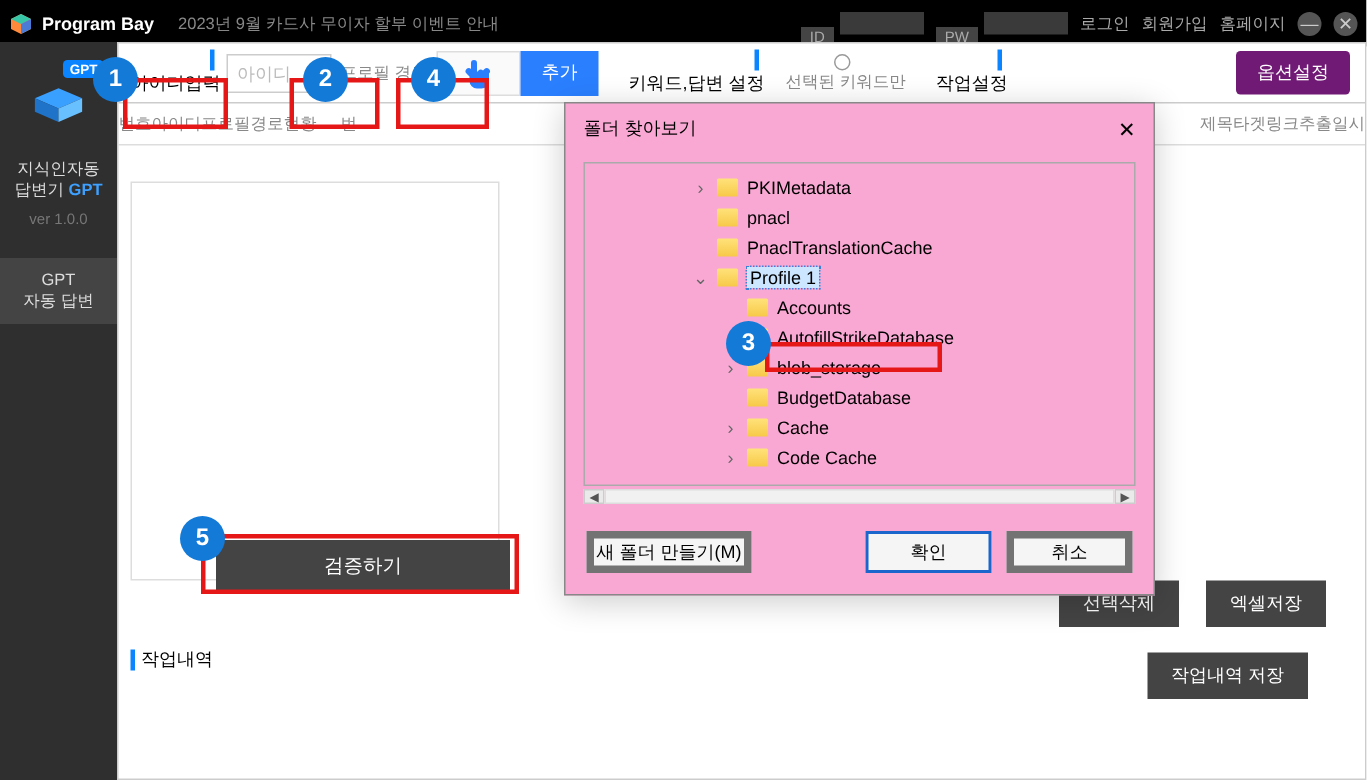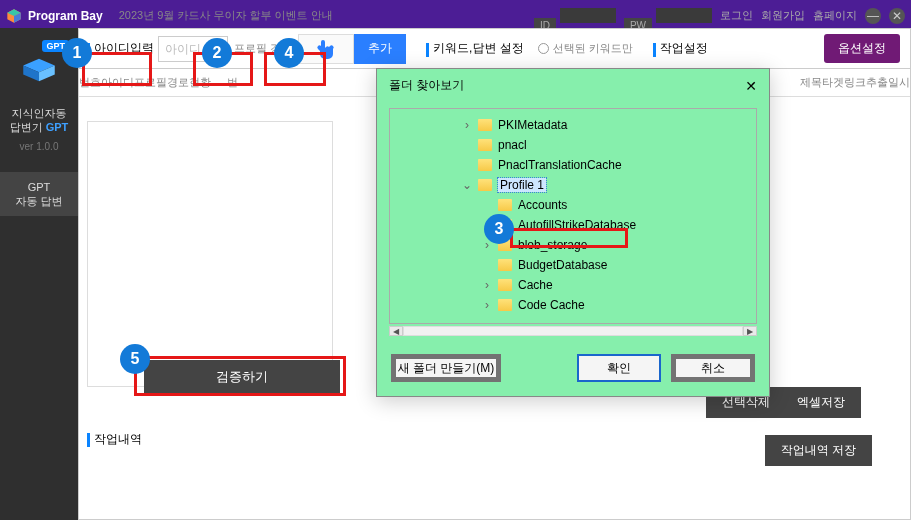--- a/index.html
+++ b/index.html
@@ -1,19 +1,19 @@
 <!DOCTYPE html>
 <html><head>
 <meta charset="utf-8">
 <style>
   * { box-sizing: border-box; margin: 0; padding: 0; font-family: "Malgun Gothic", "맑은 고딕", sans-serif; }
   body { width: 911px; height: 520px; background: #f0f0f0; overflow: hidden; position: relative; }
 
   
-  .topbar { height: 31px; background: #4c1d95; color: #ccc; display: flex; align-items: center; font-size: 11px; position: relative; }
+  .topbar { height: 31px; background: #000000; color: #ccc; display: flex; align-items: center; font-size: 11px; position: relative; }
   .topbar .logo { width: 16px; height: 16px; margin: 0 6px; }
   .topbar .appname { color: #fff; font-weight: bold; font-size: 12px; }
   .topbar .promo { margin-left: 16px; color: #888; }
   .topbar .right { position: absolute; right: 6px; display: flex; align-items: center; gap: 8px; }
   .topbar .login-group { display: flex; align-items: center; gap: 4px; }
   .topbar .login-field { width: 56px; background: #3a3a3a; border: none; padding: 2px 4px; color: #ccc; font-size: 10px; }
   .topbar .login-label { background: #444; color: #aaa; font-size: 10px; padding: 2px 6px; margin-top: 20px; }
   .topbar .link { color: #aaa; font-size: 11px; cursor: pointer; }
   .topbar .winbtn { width: 16px; height: 16px; border-radius: 50%; background: #555; color: #ccc; display: flex; align-items: center; justify-content: center; font-size: 12px; cursor: pointer; }
 
@@ -24,21 +24,21 @@
   .sidebar .gpt-badge { position: absolute; top: 2px; right: 2px; background: #0a84ff; color: #fff; font-size: 9px; font-weight: bold; padding: 1px 4px; border-radius: 3px; }
   .sidebar .app-title { text-align: center; margin-top: 4px; line-height: 1.3; }
   .sidebar .gpt-line { color: #3ea0ff; font-weight: bold; }
   .sidebar .ver { color: #777; font-size: 10px; margin-top: 6px; }
   .sidebar .nav { margin-top: 20px; width: 100%; }
   .sidebar .nav-item { background: #444; padding: 8px 0; text-align: center; line-height: 1.3; font-size: 11px; cursor: pointer; }
 
   
   .main { position: absolute; left: 78px; right: 0; top: 28px; bottom: 0; background: #fff; border: 1px solid #ccc; }
   .toolbar { height: 40px; display: flex; align-items: center; gap: 0; padding: 0 8px; border-bottom: 1px solid #ccc; font-size: 12px; position: relative; }
-  .section-label { display: flex; align-items: flex-end; }
+  .section-label { display: flex; align-items: flex-end; flex-direction: column; }
   .section-label .bar { width: 3px; height: 14px; background: #0a84ff; display: inline-block; margin-right: 4px; }
   .toolbar .field { border: 1px solid #ccc; height: 26px; padding: 0 6px; font-size: 12px; width: 70px; }
   .toolbar .field::placeholder { color: #bbb; }
   .toolbar .btn-folder { width: 56px; height: 30px; border: 1px solid #ddd; background: #fafafa; display: flex; align-items: center; justify-content: center; cursor: pointer; }
   .toolbar .btn-add { height: 30px; padding: 0 14px; background: #2a7fff; color: #fff; border: none; font-size: 12px; cursor: pointer; }
   .toolbar .small-txt { color: #888; font-size: 11px; }
   .toolbar .radio { width: 11px; height: 11px; border: 1px solid #999; border-radius: 50%; display: inline-block; margin-right: 4px; }
   .toolbar .opt-btn { position: absolute; right: 10px; background: #701a75; color: #fff; border: none; padding: 6px 14px; font-size: 12px; cursor: pointer; border-radius: 3px; }
 
   
@@ -48,25 +48,25 @@
 
   .content-area { position: absolute; left: 8px; right: 8px; top: 92px; bottom: 8px; }
   .left-panel { position: absolute; left: 0; top: 0; width: 246px; bottom: 124px; border: 1px solid #ddd; }
   .verify-btn { width: 100%; height: 34px; background: #444; color: #fff; border: none; font-size: 13px; cursor: pointer; }
 
   .work-label { position: absolute; left: 0; top: 310px; display: flex; align-items: center; font-size: 12px; }
 
   
   .action-btn { position: absolute; background: #444; color: #fff; border: none; font-size: 12px; padding: 7px 16px; cursor: pointer; }
   .btn-delsel { right: 116px; top: 266px; }
-  .btn-excel  { right: 41px;  top: 266px; }
+  .btn-excel  { right: 18px;  top: 266px; }
   .btn-savework { right: 30px; top: 314px; }
 
   
-  .dialog { position: absolute; left: 376px; top: 68px; width: 394px; background: #86efac; border: 1px solid #888; box-shadow: 0 4px 20px rgba(0,0,0,.2); z-index: 20; }
+  .dialog { position: absolute; left: 376px; top: 68px; width: 394px; background: #f9a8d4; border: 1px solid #888; box-shadow: 0 4px 20px rgba(0,0,0,.2); z-index: 20; }
   .dialog .titlebar { display: flex; justify-content: space-between; align-items: center; padding: 8px 12px; font-size: 12px; }
   .dialog .close { cursor: pointer; font-size: 14px; }
   .dialog .tree-wrap { margin: 6px 12px 0 12px; border: 1px solid #aaa; height: 216px; overflow-y: scroll; padding: 6px 4px 6px 12px; font-size: 12px; }
   .tree-item { display: flex; align-items: center; height: 20px; gap: 6px; padding-left: var(--indent,0); }
   .tree-item .exp { width: 10px; text-align: center; color: #666; cursor: pointer; }
   .tree-item .foldericon { width: 14px; height: 12px; background: linear-gradient(#ffe27a,#f7c948); border-radius: 1px; }
   .tree-item .name { }
   .tree-item.sel .name { background: #cde6ff; outline: 1px dotted #3a82d8; padding: 0 2px; }
   .tree-scroll-h { margin: 0 12px; height: 14px; display: flex; align-items: center; }
   .tree-scroll-h .track { flex: 1; height: 10px; background: #f1f1f1; border: 1px solid #ddd; position: relative; }
@@ -159,21 +159,21 @@
       <svg width="24" height="24" viewBox="0 0 24 24">
           <path d="M9 3a2 2 0 0 1 2 2v6l1-1a2 2 0 0 1 3 0l1-1a2 2 0 0 1 3 3v5a5 5 0 0 1-5 5h-3a5 5 0 0 1-5-5v-3l-2-2a2 2 0 0 1 3-3V5a2 2 0 0 1 2-2z" fill="#2a7fff"></path>
         </svg>
     </button>
     <button class="btn-add">추가</button>
 
     <span class="section-label" style="margin-left:20px;">
         <span class="bar"></span>
         <span>키워드,답변 설정</span>
       </span>
-    <span style="margin-left:14px; display:flex; align-items:center;">
+    <span style="margin-left:14px; display:flex; align-items:center;flex-direction:column;">
       <span class="radio"></span>
       <span class="small-txt">선택된 키워드만</span>
     </span>
 
     <span class="section-label" style="margin-left:20px;">
         <span class="bar"></span>
         <span>작업설정</span>
       </span>
 
     <button class="opt-btn">옵션설정</button>

